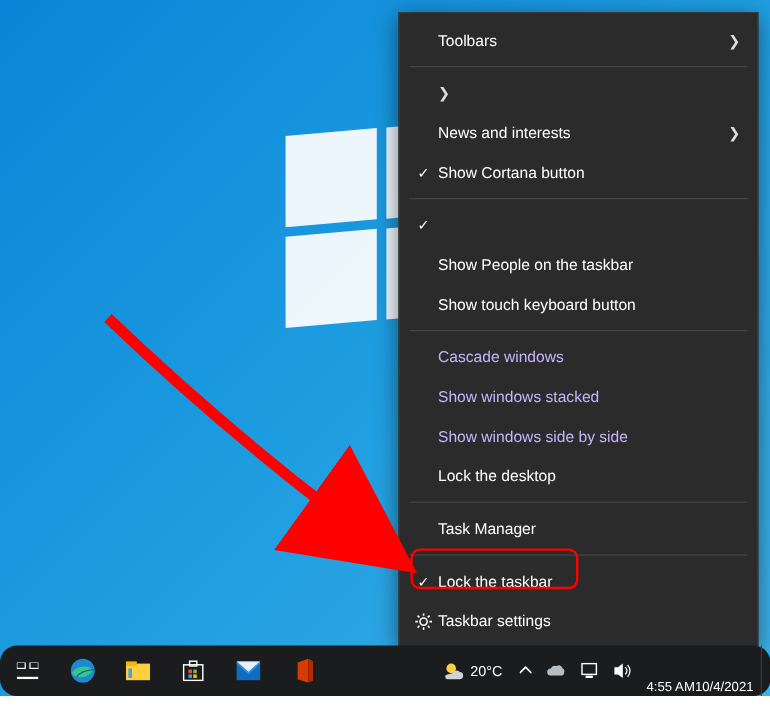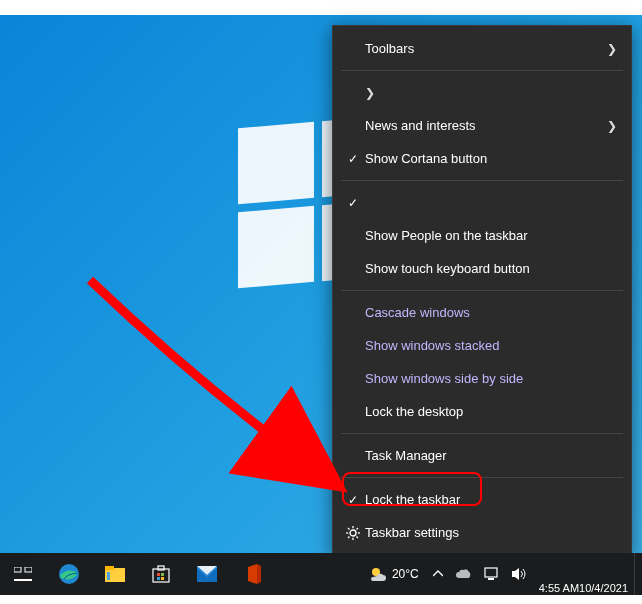--- a/index.html
+++ b/index.html
@@ -1,33 +1,33 @@
 <!DOCTYPE html>
 <html><head>
 <meta charset="utf-8">
 <style>
 *{margin:0;padding:0;box-sizing:border-box;}
 html,body{width:642px;height:604px;overflow:hidden;font-family:"Segoe UI",Tahoma,sans-serif;}
-#desktop{position:relative;width:642px;height:580px;background:linear-gradient(135deg,#0a84d8 0%,#1e9de0 50%,#3db1e8 100%);margin-top:15px;}
+#desktop{position:relative;width:642px;height:580px;background:linear-gradient(135deg,#0a84d8 0%,#1e9de0 50%,#3db1e8 100%);}
 #winlogo{position:absolute;left:238px;top:110px;width:160px;height:160px;opacity:0.92;}
 #winlogo .pane{position:absolute;background:#fff;width:76px;height:76px;}
 #winlogo .tl{left:0;top:0;transform:skewY(-5deg);}
 #winlogo .tr{left:84px;top:-7px;transform:skewY(-5deg);}
 #winlogo .bl{left:0;top:84px;transform:skewY(-5deg);}
 #winlogo .br{left:84px;top:77px;transform:skewY(-5deg);}
 #contextmenu{position:absolute;right:10px;top:10px;width:300px;background:#2b2b2b;border:1px solid #3a3a3a;box-shadow:0 4px 18px rgba(0,0,0,0.5);color:#fff;font-size:13px;padding:6px 0;}
 .menu-item{display:flex;align-items:center;height:33px;padding:0 14px 0 8px;cursor:default;position:relative;}
 .menu-item .check{width:24px;display:flex;justify-content:center;align-items:center;font-size:12px;}
 .menu-item .label{flex:1;white-space:nowrap;}
 .menu-item .chev{color:#ddd;font-size:12px;}
 .menu-item.disabled .label{color:#c4b5fd;}
 .menu-sep{height:1px;background:#444;margin:5px 8px;}
 .highlight{position:absolute;left:342px;top:457px;width:140px;height:34px;border:2.5px solid #ff0000;border-radius:8px;pointer-events:none;z-index:30;}
 .arrow-svg{position:absolute;left:75px;top:255px;width:300px;height:250px;z-index:29;pointer-events:none;}
-#taskbar{position:absolute;left:0;bottom:0;width:642px;height:42px;background:#1a1c1e;display:flex;align-items:flex-start;}
+#taskbar{position:absolute;left:0;bottom:0;width:642px;height:42px;background:#1a1c1e;display:flex;align-items:flex-start;border-radius:14px;}
 .tb-left{display:flex;align-items:center;height:100%;}
 .tb-btn{width:46px;height:42px;display:flex;align-items:center;justify-content:center;cursor:default;}
 .tb-right{margin-left:auto;display:flex;align-items:center;height:100%;padding-right:2px;}
 .tray{display:flex;align-items:center;height:100%;color:#fff;font-size:11px;}
 .tray-item{padding:0 6px;height:100%;display:flex;align-items:center;cursor:default;}
 .weather{display:flex;align-items:center;gap:5px;padding:0 8px;height:100%;cursor:default;}
 .clock{display:flex;flex-direction:row;align-items:flex-end;justify-content:center;line-height:1.15;padding:0 6px;}
 .showdesk{width:6px;height:42px;border-left:1px solid #3a3c3e;}
 svg{display:block;}
 </style>

